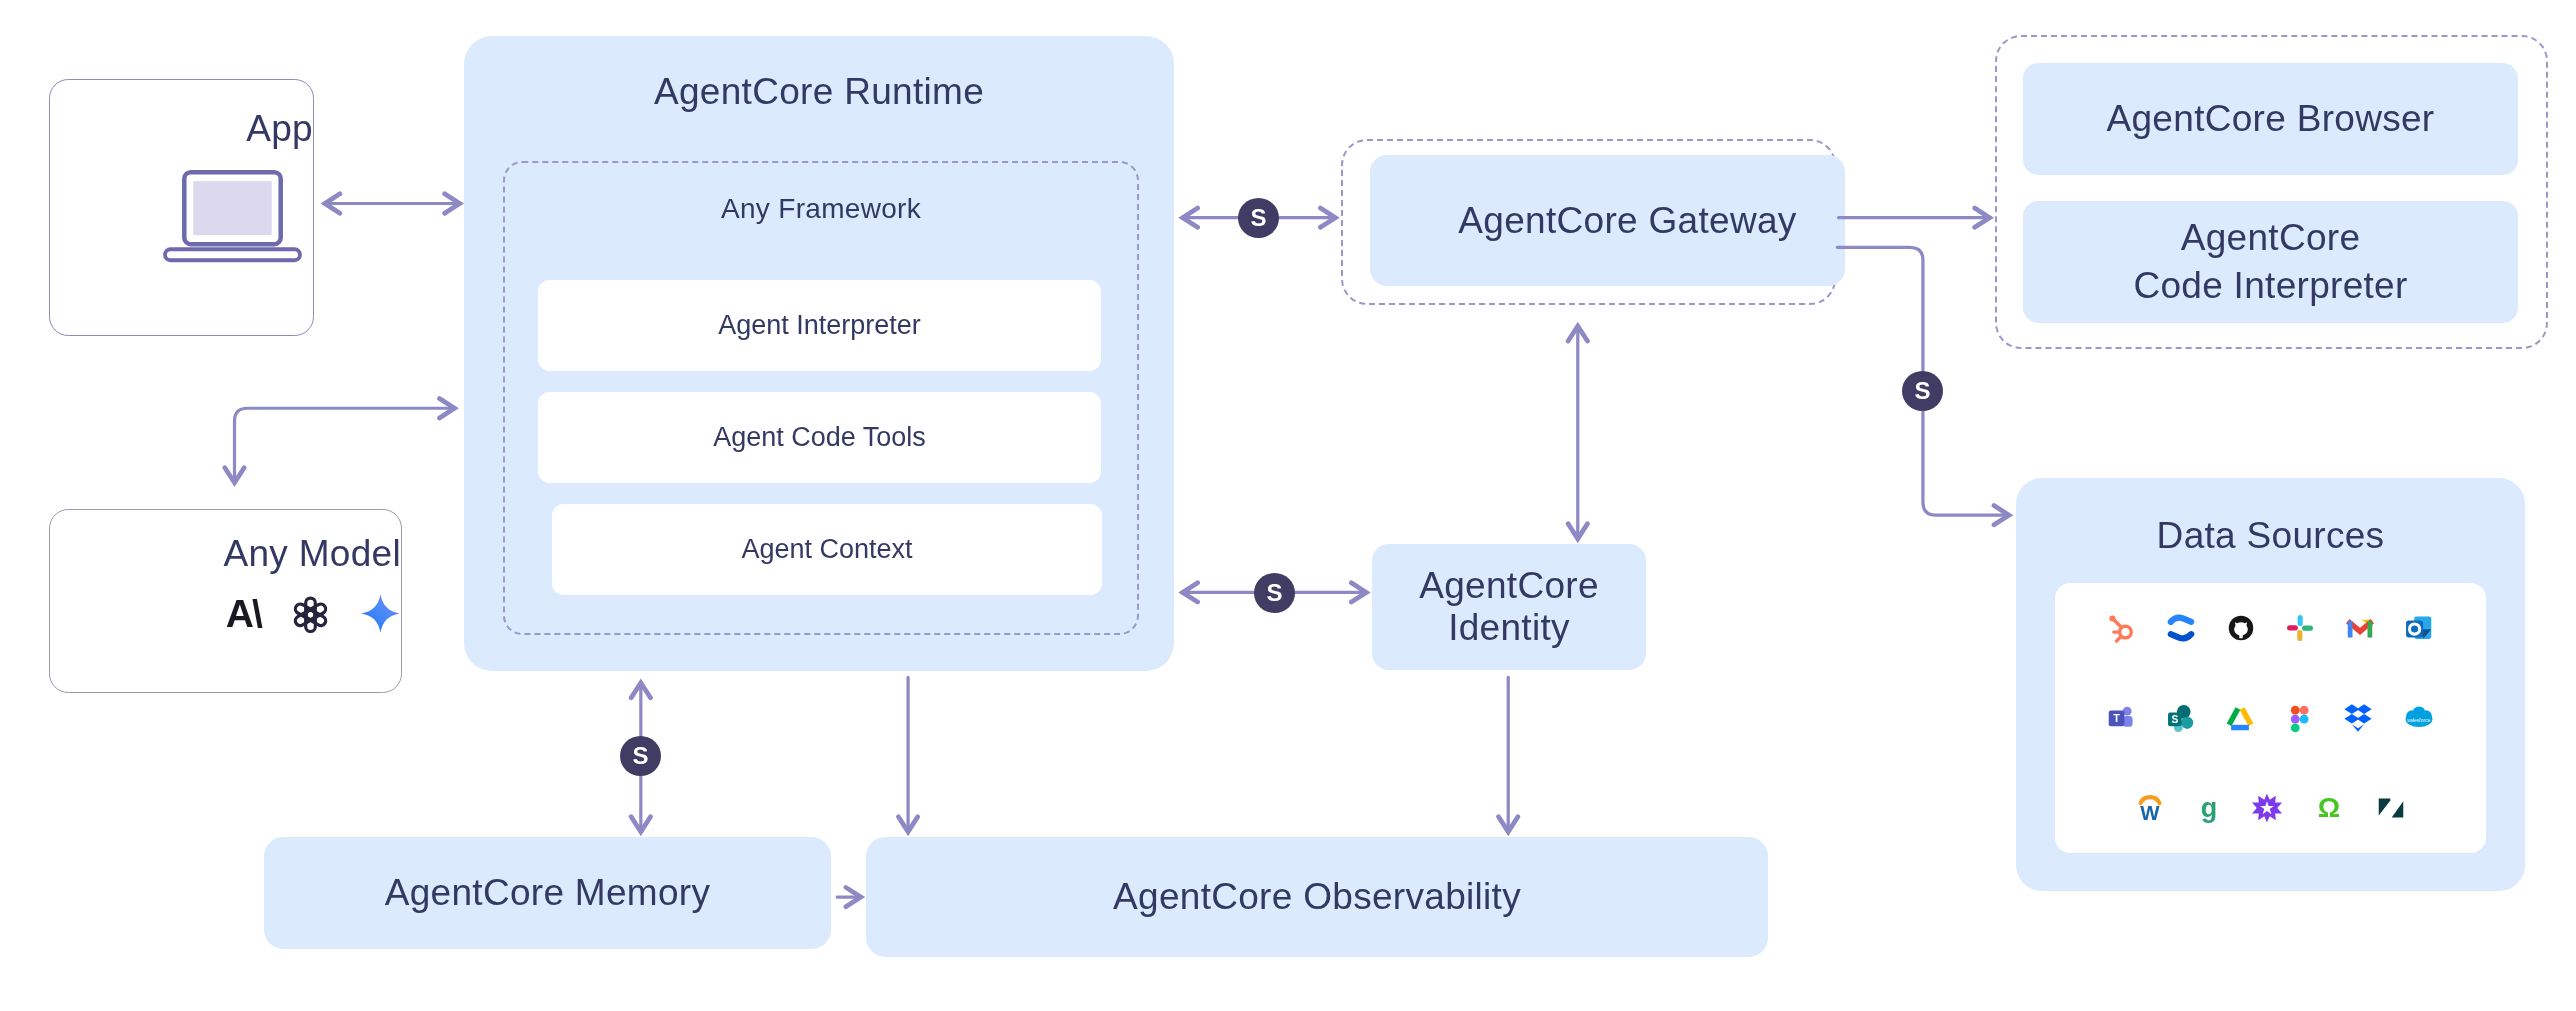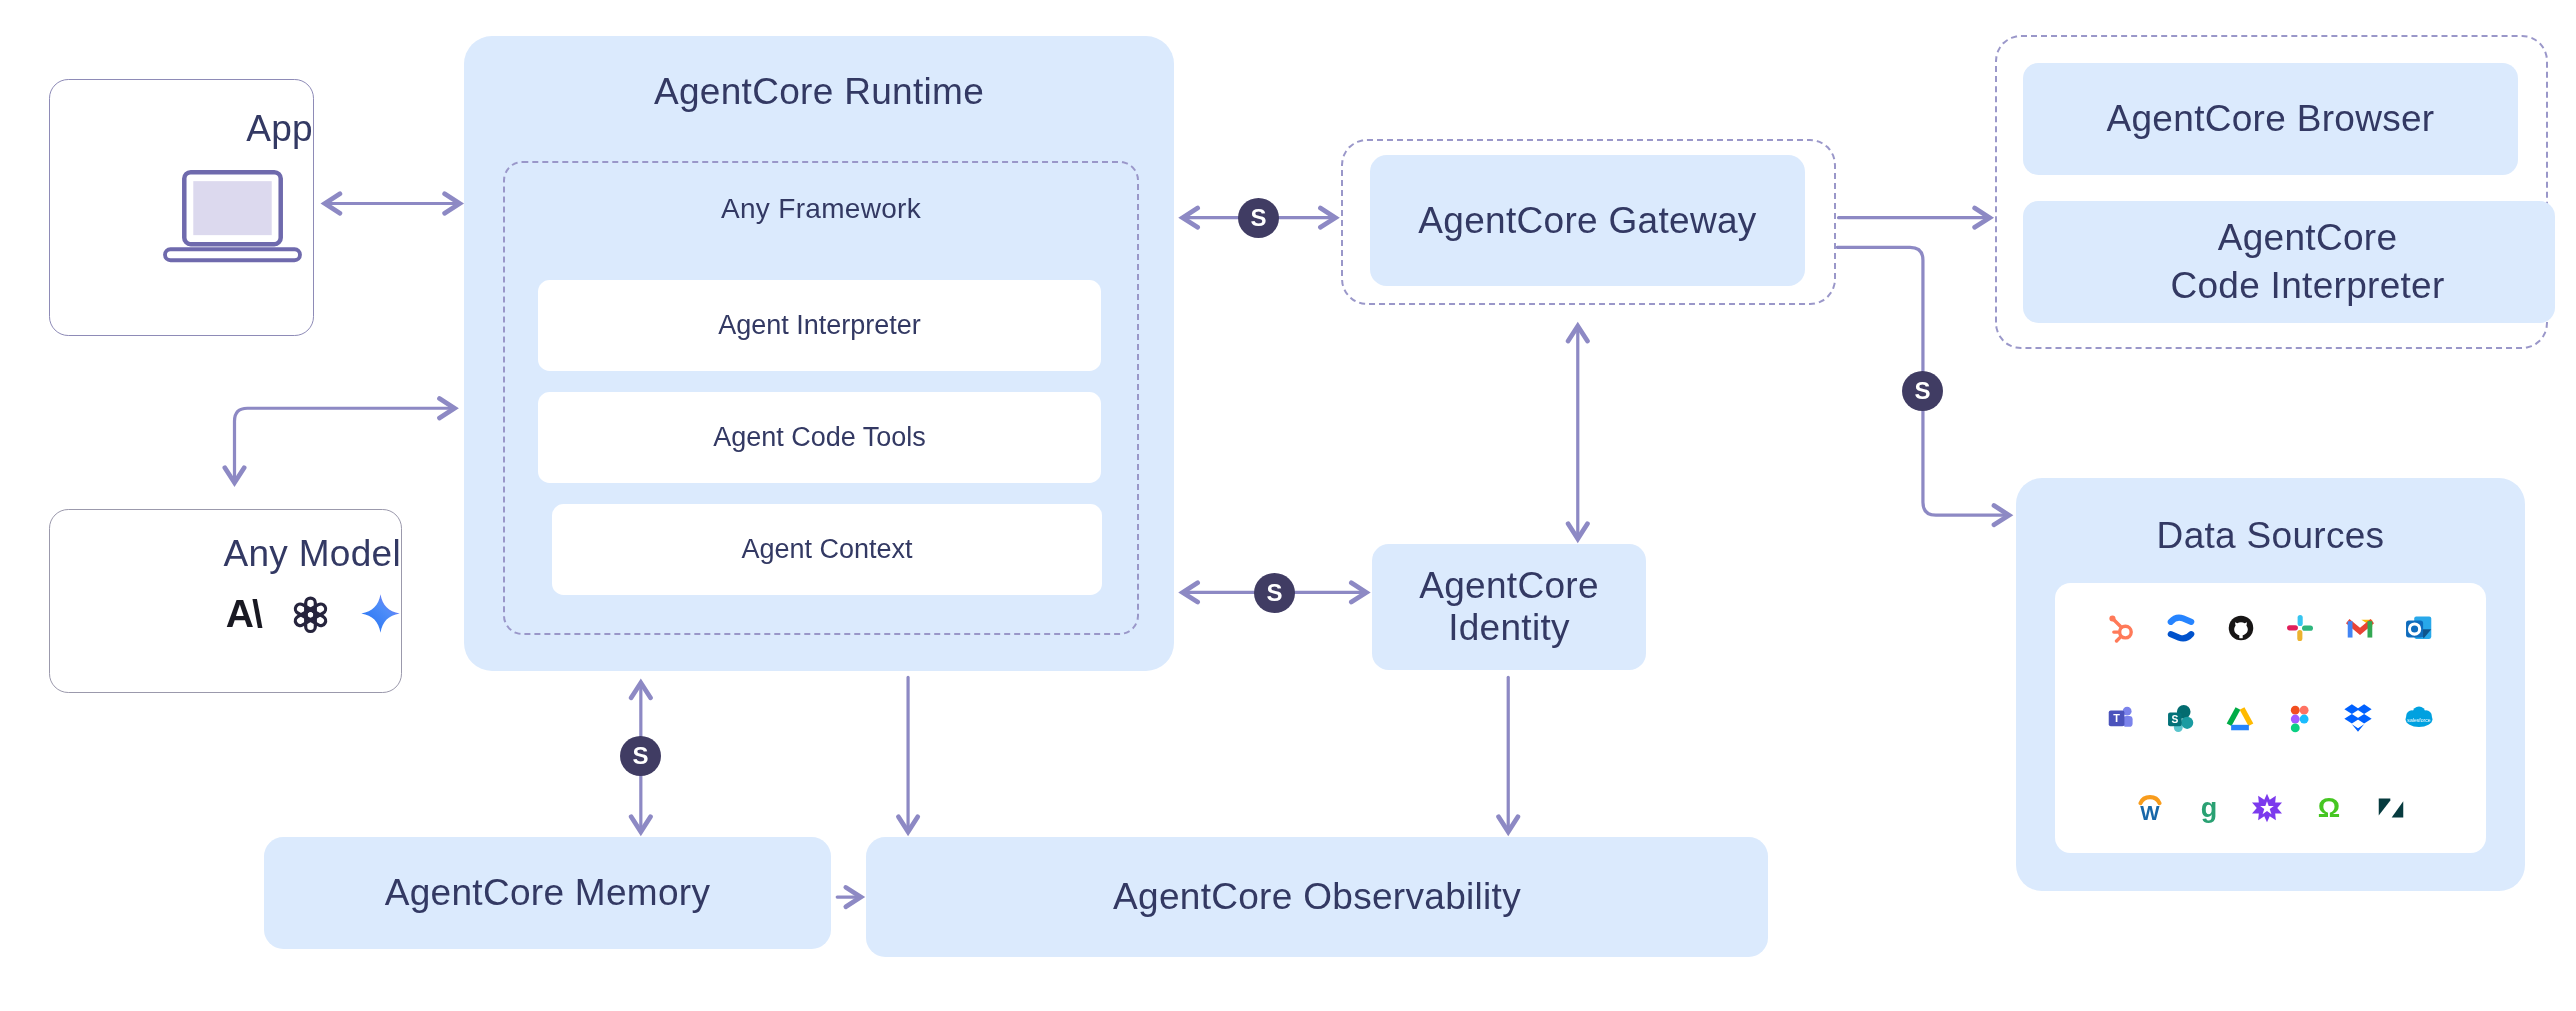--- a/index.html
+++ b/index.html
@@ -90,26 +90,26 @@
   <div class="node-label" style="margin-top:35px;">AgentCore Runtime</div>
   <div class="abs dashed-box" style="left:39px;top:125px;width:632px;height:470px;border-radius:19.3px;border-width:2.3px;">
     <div class="node-label" style="margin-top:30px;font-size:28px;">Any Framework</div>
     <div class="abs white-card" style="left:33px;top:117px;width:563px;height:91px;">Agent Interpreter</div>
     <div class="abs white-card" style="left:33px;top:229px;width:563px;height:91px;">Agent Code Tools</div>
     <div class="abs white-card" style="left:47px;top:341px;width:550px;height:91px;">Agent Context</div>
   </div>
 </div>
 
 <div class="abs dashed-box" style="left:1341px;top:139px;width:491px;height:162px;">
-  <div class="abs blue-box center-label node-label" style="left:27px;top:14px;width:435px;height:131px;border-radius:16.7px;">AgentCore Gateway</div>
+  <div class="abs blue-box center-label node-label" style="left:27px;top:14px;width:435px;height:131px;border-radius:16.7px;padding-left:40px;">AgentCore Gateway</div>
 </div>
 
 <div class="abs dashed-box" style="left:1995px;top:35px;width:549px;height:310px;">
   <div class="abs blue-box center-label node-label" style="left:26px;top:26px;width:495px;height:112px;border-radius:15.5px;">AgentCore Browser</div>
-  <div class="abs blue-box center-label" style="left:26px;top:164px;width:495px;height:122px;border-radius:15.5px;flex-direction:column;padding-left:37px;">
+  <div class="abs blue-box center-label" style="left:26px;top:164px;width:495px;height:122px;border-radius:15.5px;flex-direction:column;">
     <div class="node-label">AgentCore</div>
     <div class="node-label" style="margin-top:6.4px;">Code Interpreter</div>
   </div>
 </div>
 
 <div class="abs blue-box center-label node-label" style="left:1372px;top:544px;width:274px;height:126px;border-radius:16.7px;">AgentCore Identity</div>
 
 <div class="abs blue-box center-label node-label" style="left:264px;top:837px;width:567px;height:112px;">AgentCore Memory</div>
 
 <div class="abs blue-box center-label node-label" style="left:866px;top:837px;width:902px;height:120px;">AgentCore Observability</div>

